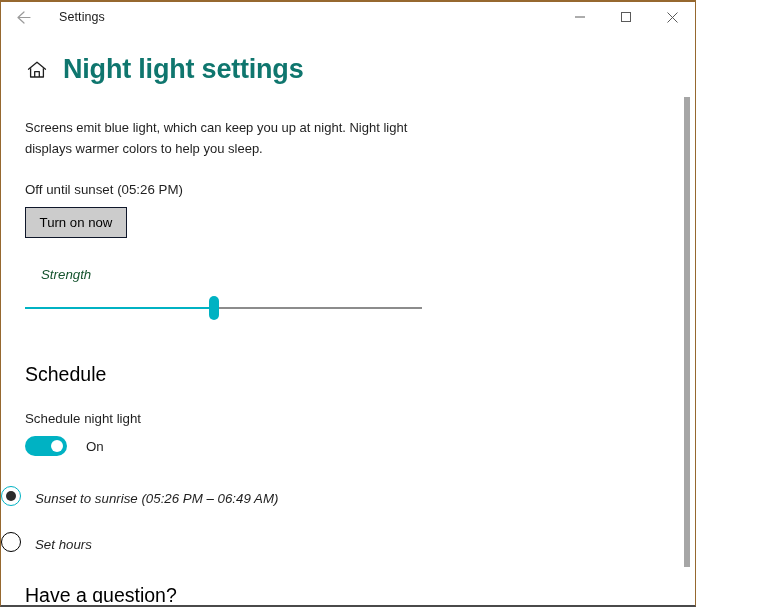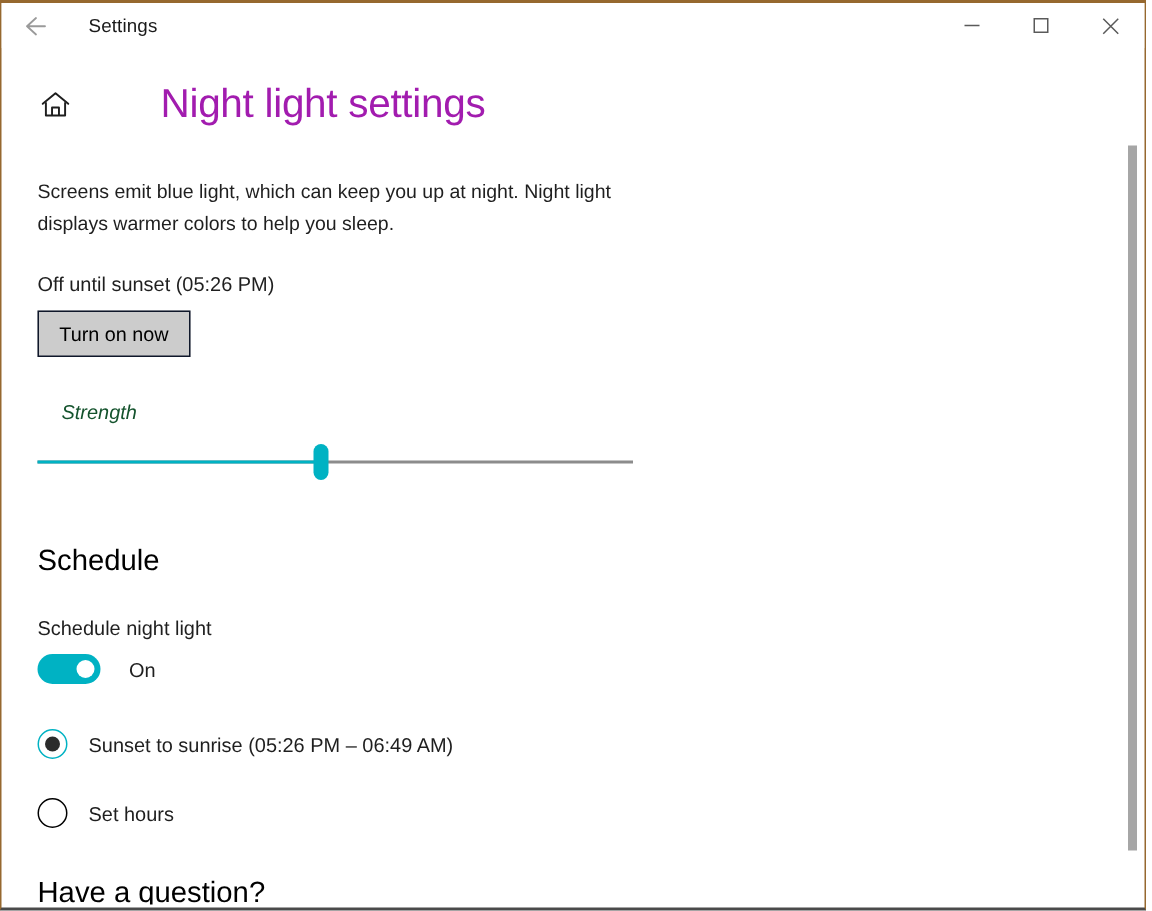--- a/index.html
+++ b/index.html
@@ -12,21 +12,21 @@
     height: 607px;
     overflow: hidden;
     font-family: "Liberation Sans", sans-serif;
     -webkit-font-smoothing: antialiased;
   }
 
   
   .window {
     position: absolute;
     left: 0; top: 0;
-    width: 764px;
+    width: 696px;
     height: 607px;
     box-sizing: border-box;
     background: #ffffff;
     border-top: 2px solid #96682f;
     border-left: 1px solid #96682f;
     border-right: 1px solid #96682f;
     border-bottom: 2px solid #4a4a4a;
     overflow: hidden;
   }
 
@@ -108,25 +108,24 @@
   .home-icon {
     width: 24px;
     height: 24px;
     display: flex;
     align-items: center;
     justify-content: center;
     margin-right: 14px;
   }
   .page-title {
     font-size: 27px;
-    font-weight: 400;
-    color: #a21caf;
+    font-weight: 700;
+    color: #0f766e;
     letter-spacing: -0.2px;
     line-height: 1;
-    margin-left: 44px;
   }
 
   .body-text {
     margin: 34px 0 0 24px;
     width: 400px;
     font-size: 13px;
     line-height: 21px;
     color: #1f1f1f;
   }
 
@@ -227,22 +226,22 @@
     background: #ffffff;
   }
   .toggle-state {
     margin-left: 19px;
     font-size: 13.3px;
     color: #1f1f1f;
   }
 
   .radio-row {
     display: flex;
-    align-items: center;
-    margin-left: 24px;
+    align-items: flex-end;
+    font-style: italic;
   }
   .radio-row.first { margin-top: 30px; }
   .radio-row.second { margin-top: 26px; }
 
   .radio {
     position: relative;
     width: 20px;
     height: 20px;
     border-radius: 50%;
     box-sizing: border-box;

